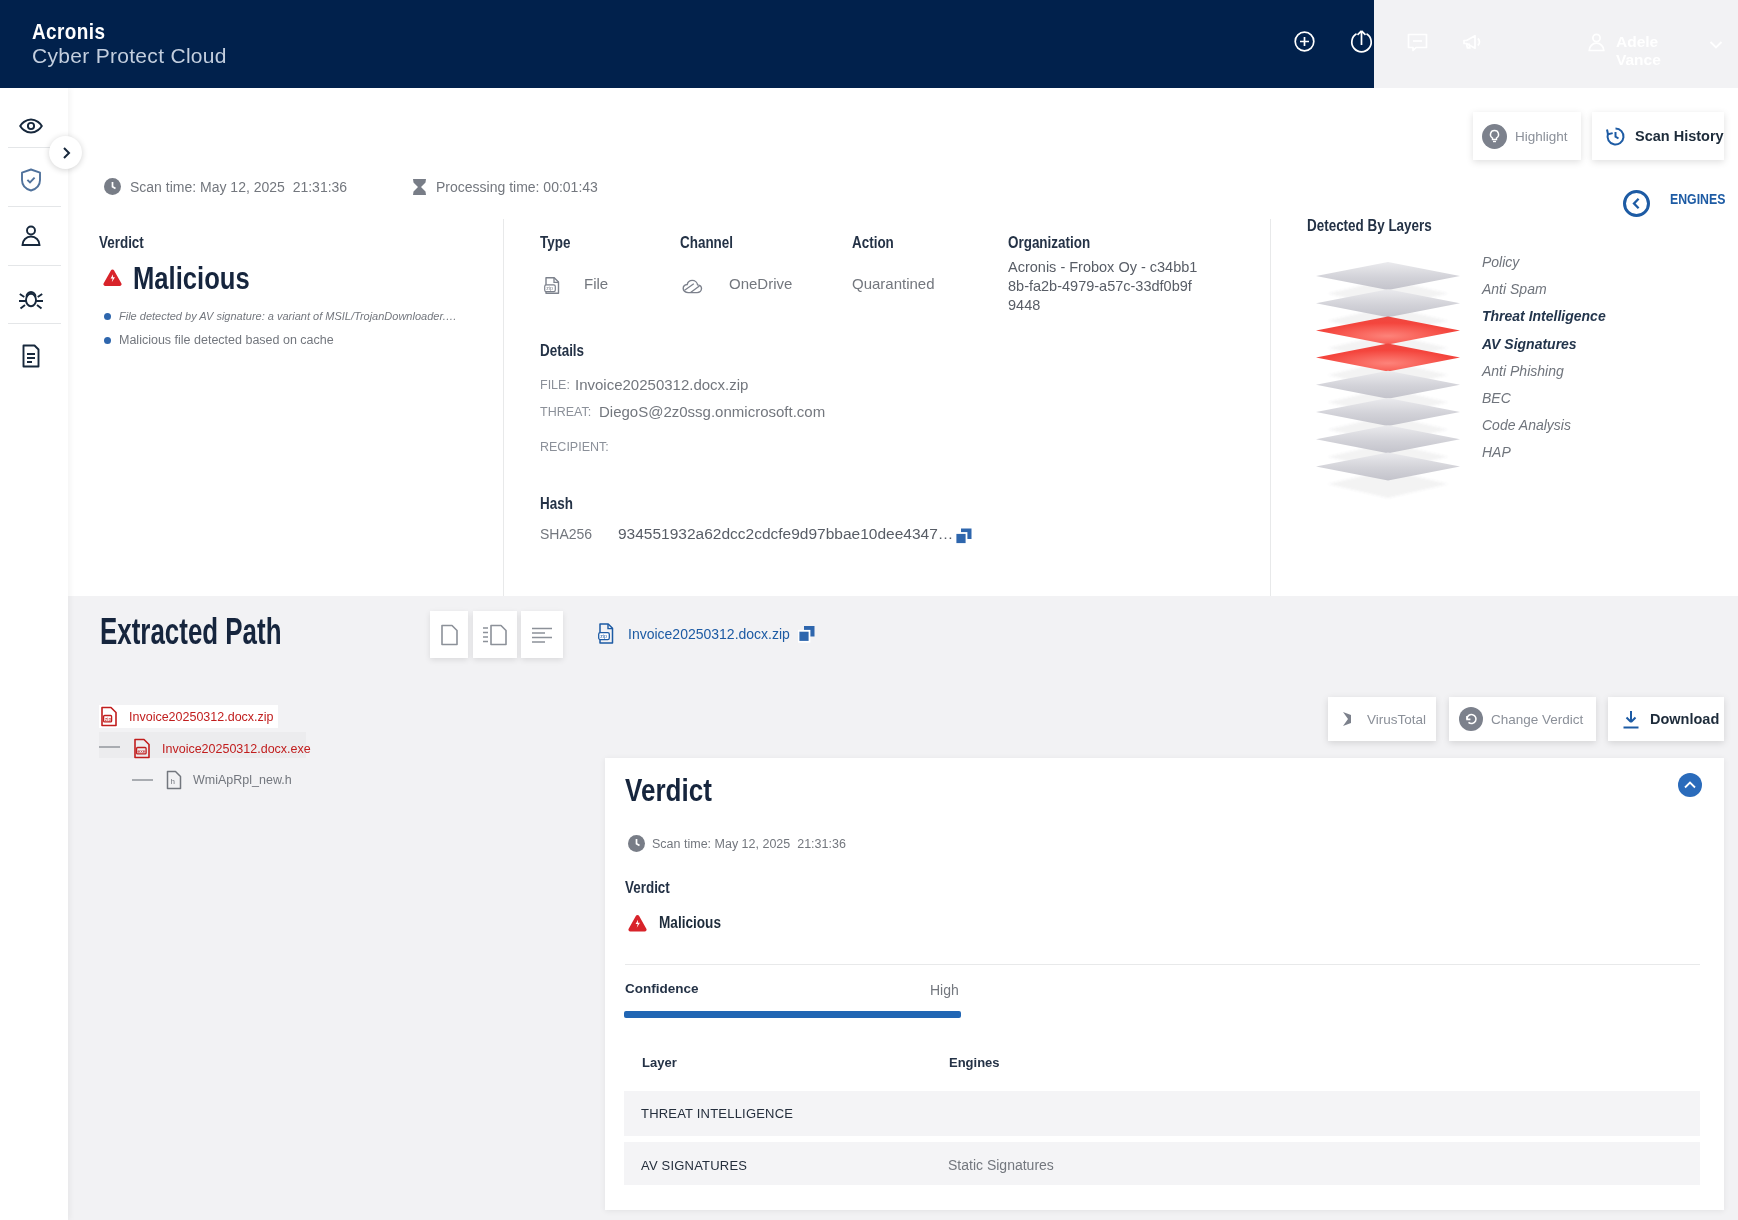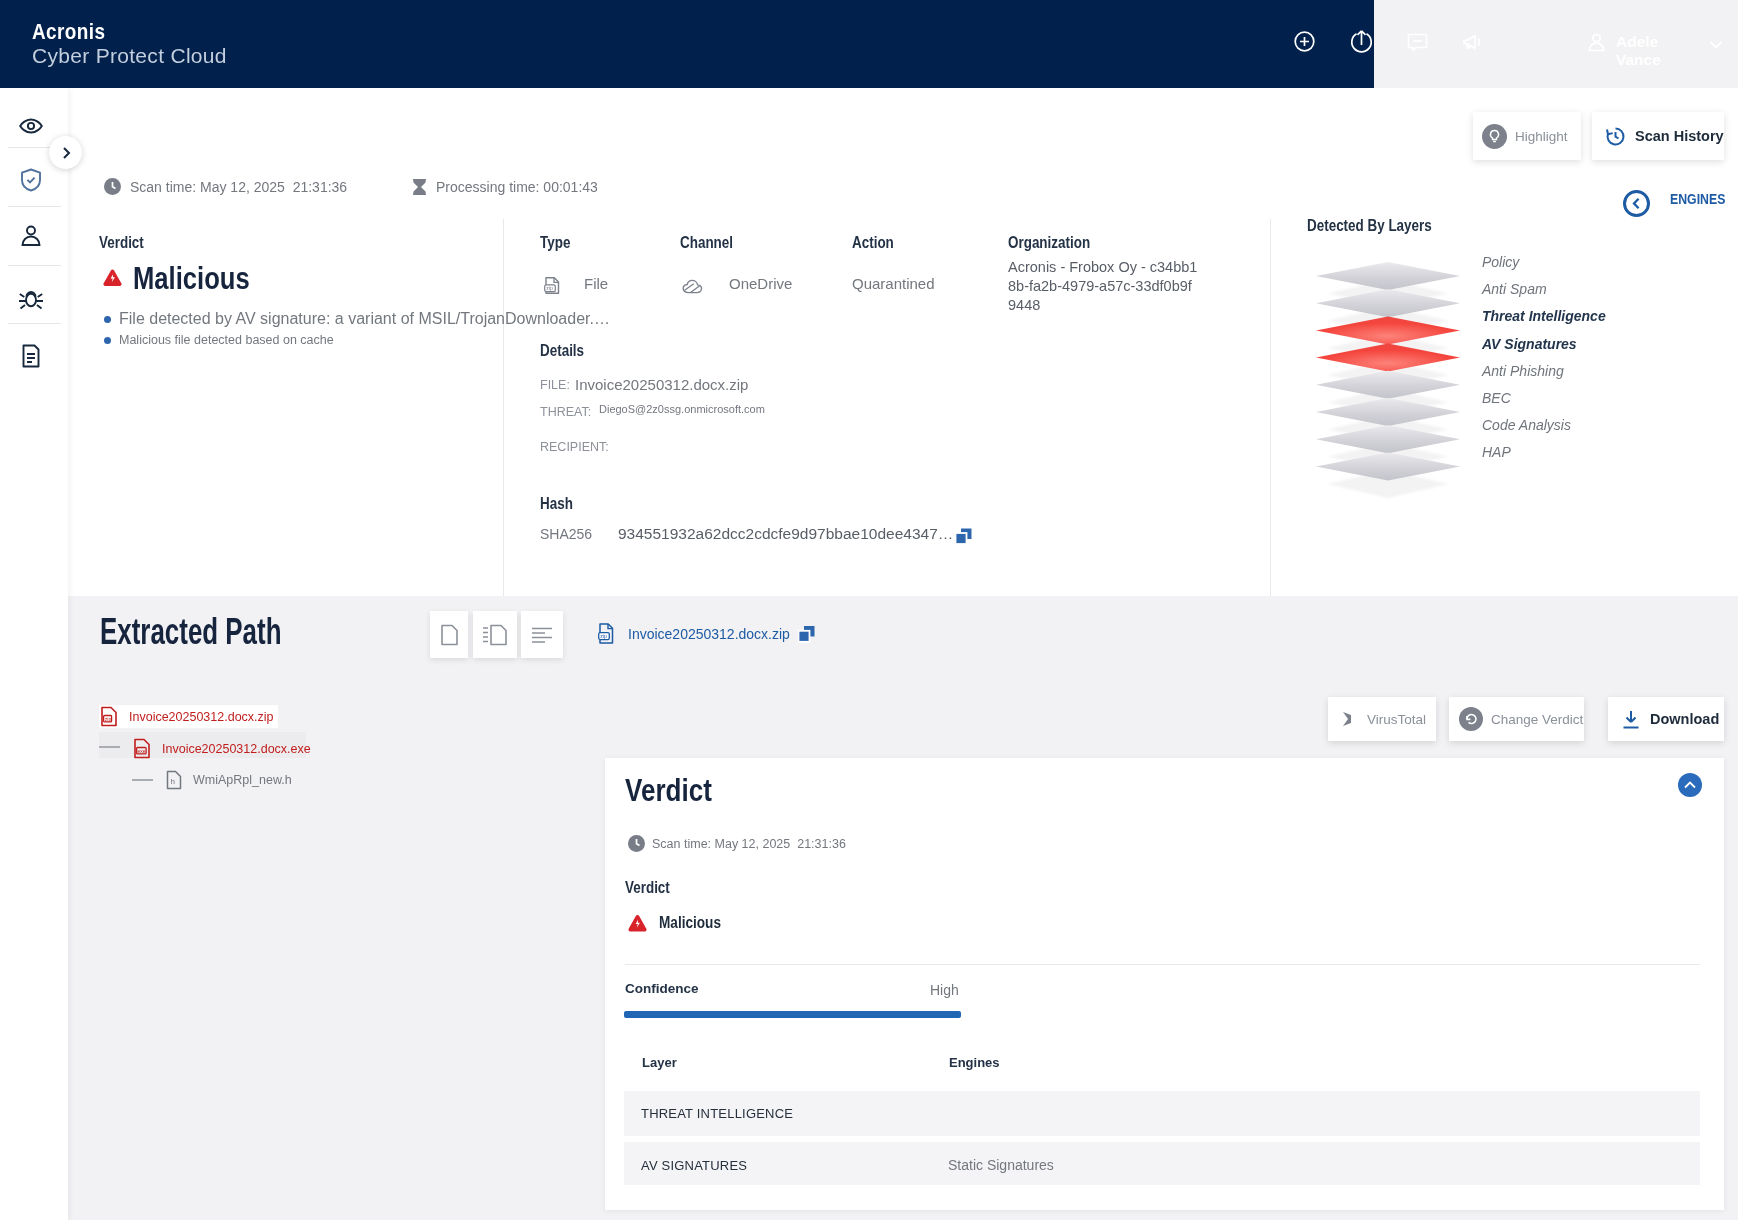--- a/index.html
+++ b/index.html
@@ -139,21 +139,21 @@
   </div>
 
   <div class="lbl" style="position:absolute; left:31px; top:146px;">Verdict</div>
   <svg style="position:absolute; left:35px; top:181px;" width="19" height="18" viewBox="0 0 20 19">
       <path d="M8.3 1.6a2 2 0 0 1 3.4 0l7.6 13.4a2 2 0 0 1-1.7 3H2.4a2 2 0 0 1-1.7-3z" fill="#d8232a"></path>
       <path d="M10.6 5.5L8 10h2.2l-1 4 3.4-5.3h-2.2z" fill="#fff"></path>
     </svg>
   <div style="position:absolute; left:65px; top:172px; font-size:32px; font-weight:700; color:#16253d; transform:scaleX(0.8); transform-origin:left;">Malicious</div>
   <div class="row" style="left:36px; top:222px;">
       <span style="width:7px;height:7px;border-radius:50%;background:#2e66ad;display:inline-block;flex:none;"></span>
-      <span class="gtxt" style="font-size:16px; margin-left:8px; white-space:nowrap;">File detected by AV signature: a variant of MSIL/TrojanDownloader.…</span>
+      <span class="gtxt" style="font-size:11px; margin-left:8px; white-space:nowrap;font-style:italic;">File detected by AV signature: a variant of MSIL/TrojanDownloader.…</span>
     </div>
   <div class="row" style="left:36px; top:245px;">
       <span style="width:7px;height:7px;border-radius:50%;background:#2e66ad;display:inline-block;flex:none;"></span>
       <span class="gtxt" style="font-size:12.5px; margin-left:8px;">Malicious file detected based on cache</span>
     </div>
 
   <div class="lbl" style="position:absolute; left:472px; top:146px;">Type</div>
   <div class="lbl" style="position:absolute; left:612px; top:146px;">Channel</div>
   <div class="lbl" style="position:absolute; left:784px; top:146px;">Action</div>
   <div class="lbl" style="position:absolute; left:940px; top:146px;">Organization</div>
@@ -174,21 +174,21 @@
       </svg>
     <span class="gtxt" style="font-size:15px; margin-left:24px;">OneDrive</span>
   </div>
   <div class="gtxt" style="position:absolute; left:784px; top:187px; font-size:15px;">Quarantined</div>
   <div style="position:absolute; left:940px; top:170px; font-size:14.5px; color:#585d66; line-height:19px; white-space:nowrap;">Acronis - Frobox Oy - c34bb1<br>8b-fa2b-4979-a57c-33df0b9f<br>9448</div>
 
   <div class="lbl" style="position:absolute; left:472px; top:254px;">Details</div>
   <div style="position:absolute; left:472px; top:290px; font-size:12.5px; color:#8b9099;">FILE:</div>
   <div class="gtxt" style="position:absolute; left:507px; top:288px; font-size:15px;">Invoice20250312.docx.zip</div>
   <div style="position:absolute; left:472px; top:317px; font-size:12.5px; color:#8b9099;">THREAT:</div>
-  <div class="gtxt" style="position:absolute; left:531px; top:315px; font-size:11px;">DiegoS@2z0ssg.onmicrosoft.com</div>
+  <div class="gtxt" style="position:absolute; left:531px; top:315px; font-size:15px;">DiegoS@2z0ssg.onmicrosoft.com</div>
   <div style="position:absolute; left:472px; top:352px; font-size:12.5px; color:#8b9099;">RECIPIENT:</div>
 
   <div class="lbl" style="position:absolute; left:472px; top:407px;">Hash</div>
   <div style="position:absolute; left:472px; top:438px; font-size:14px; color:#73777e;">SHA256</div>
   <div style="position:absolute; left:550px; top:437px; font-size:15.5px; color:#585d66;">934551932a62dcc2cdcfe9d97bbae10dee4347…</div>
   <svg style="position:absolute; left:887px; top:440px;" width="17" height="17" viewBox="0 0 17 17">
       <rect x="6" y="0.5" width="10.5" height="10.5" fill="#2e66ad"></rect>
       <rect x="0.5" y="5" width="11" height="11" fill="#2e66ad" stroke="#fff" stroke-width="1.8"></rect>
     </svg>
 
@@ -298,21 +298,21 @@
       </svg>
     <span style="color:#73777e; font-size:12.5px; margin-left:11px;">WmiApRpl_new.h</span>
   </div>
 
   <div class="gbtn" style="left:1260px; width:108px;">
     <svg style="margin-left:13px" width="18" height="18" viewBox="0 0 18 18">
         <path d="M2 2l8 3v8l-8 3 5-7z" fill="#7c818c"></path>
       </svg>
     <span style="color:#8b9099; margin-left:8px; font-size:13.5px;">VirusTotal</span>
   </div>
-  <div class="gbtn" style="left:1381px; width:135px;">
+  <div class="gbtn" style="left:1381px; width:147px;">
     <svg style="margin-left:10px" width="24" height="24" viewBox="0 0 24 24">
         <circle cx="12" cy="12" r="12" fill="#7c818c"></circle>
         <path d="M8 12a4.5 4.5 0 1 1 1.5 3.4" fill="none" stroke="#fff" stroke-width="1.6"></path>
         <path d="M8 9v3.4h3.4" fill="none" stroke="#fff" stroke-width="1.6"></path>
       </svg>
     <span style="color:#8b9099; margin-left:8px; font-size:13.5px;">Change Verdict</span>
   </div>
   <div class="gbtn" style="left:1540px; width:116px;">
     <svg style="margin-left:14px" width="18" height="19" viewBox="0 0 18 19">
         <path d="M9 1v11M9 12l-4.5-4.5M9 12l4.5-4.5" stroke="#1d5ba4" stroke-width="2" fill="none"></path>

